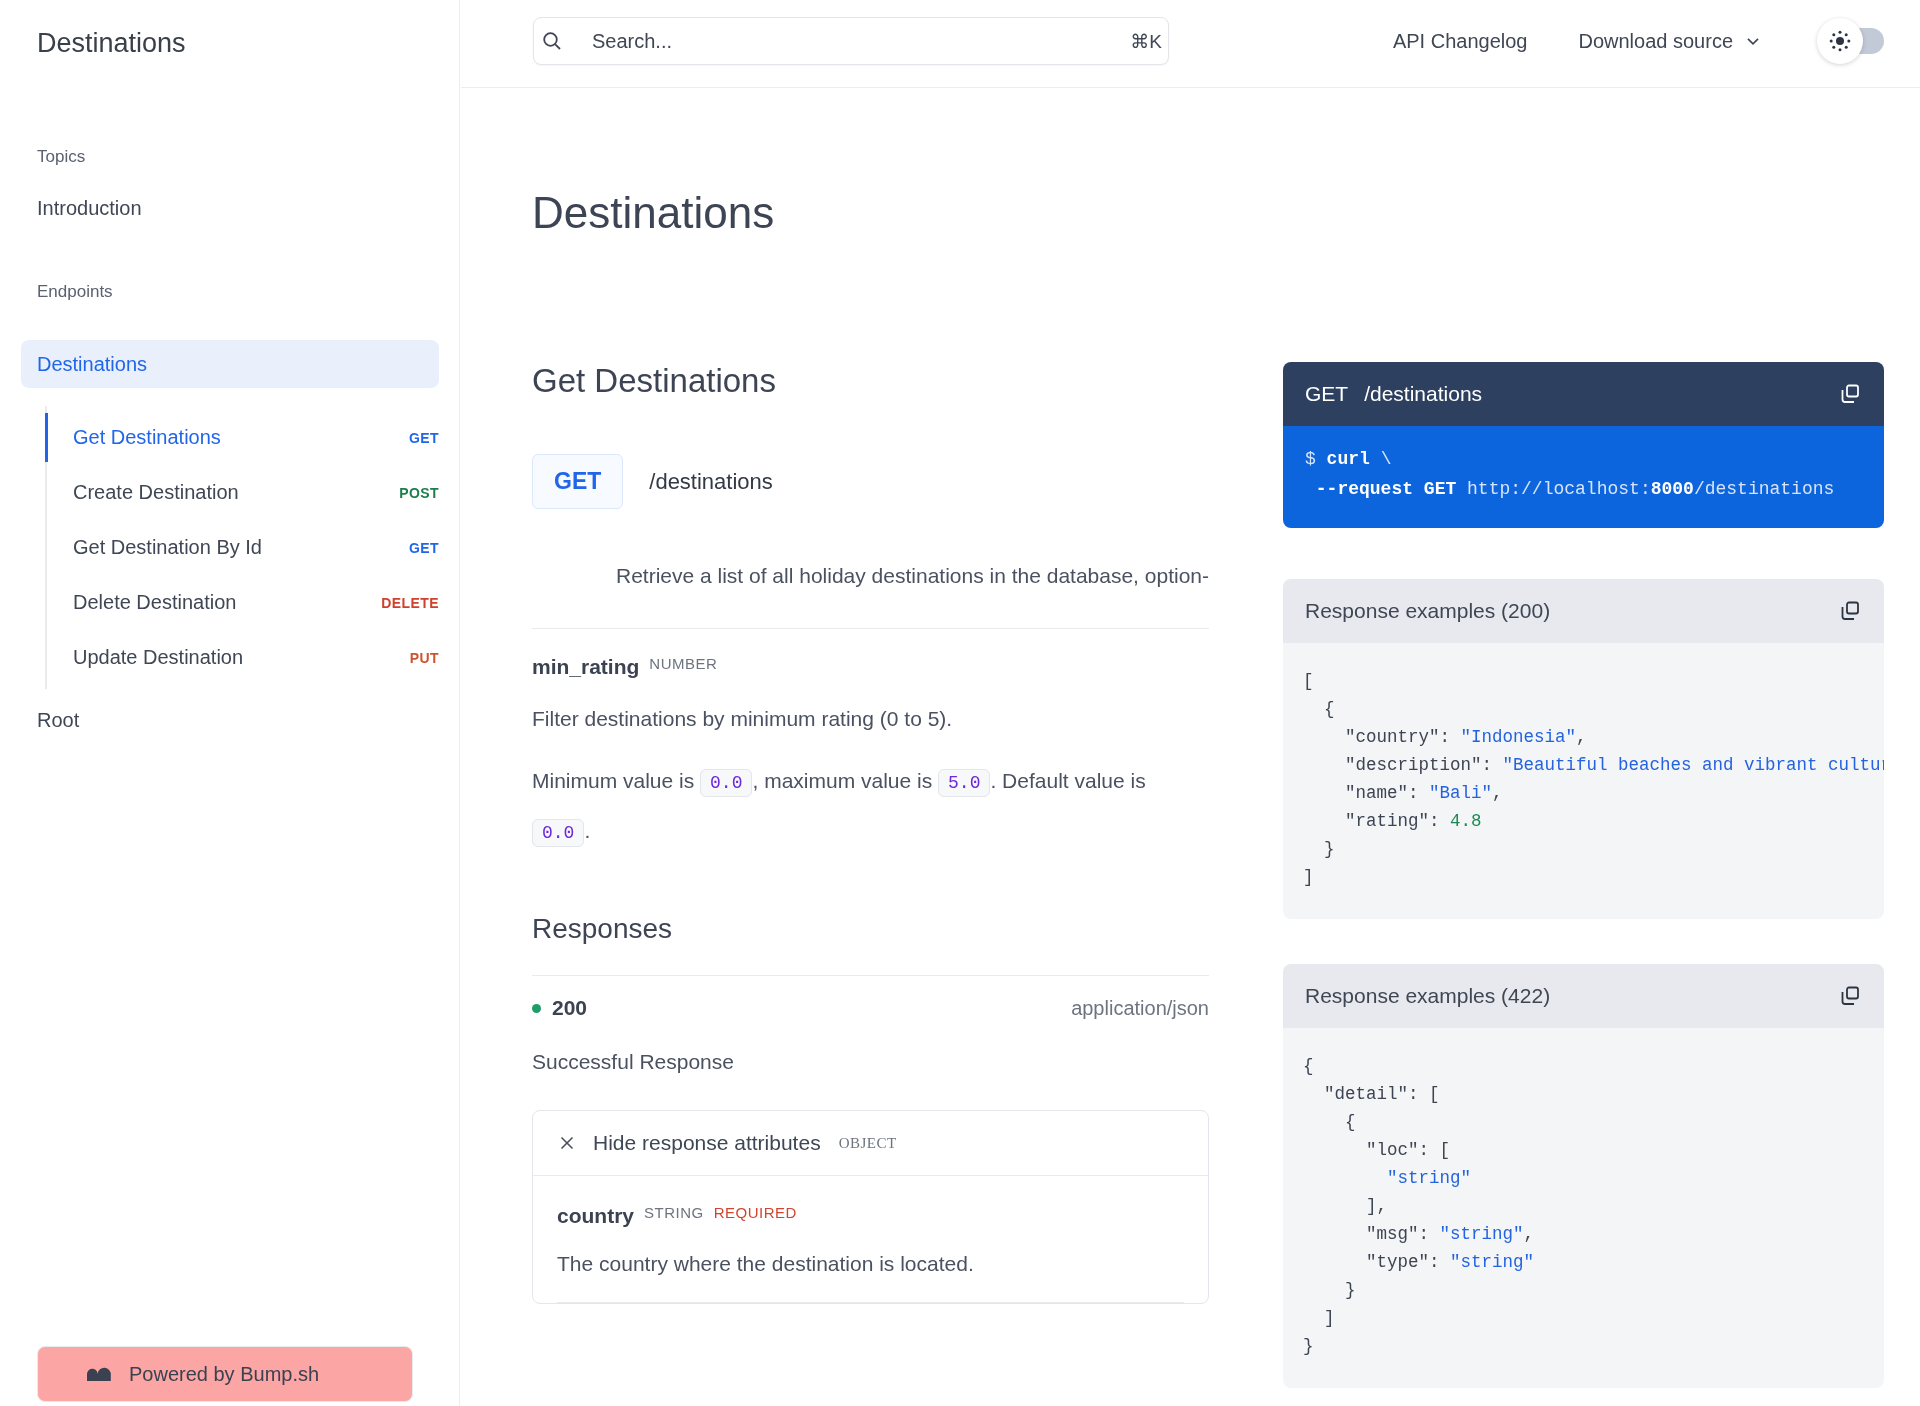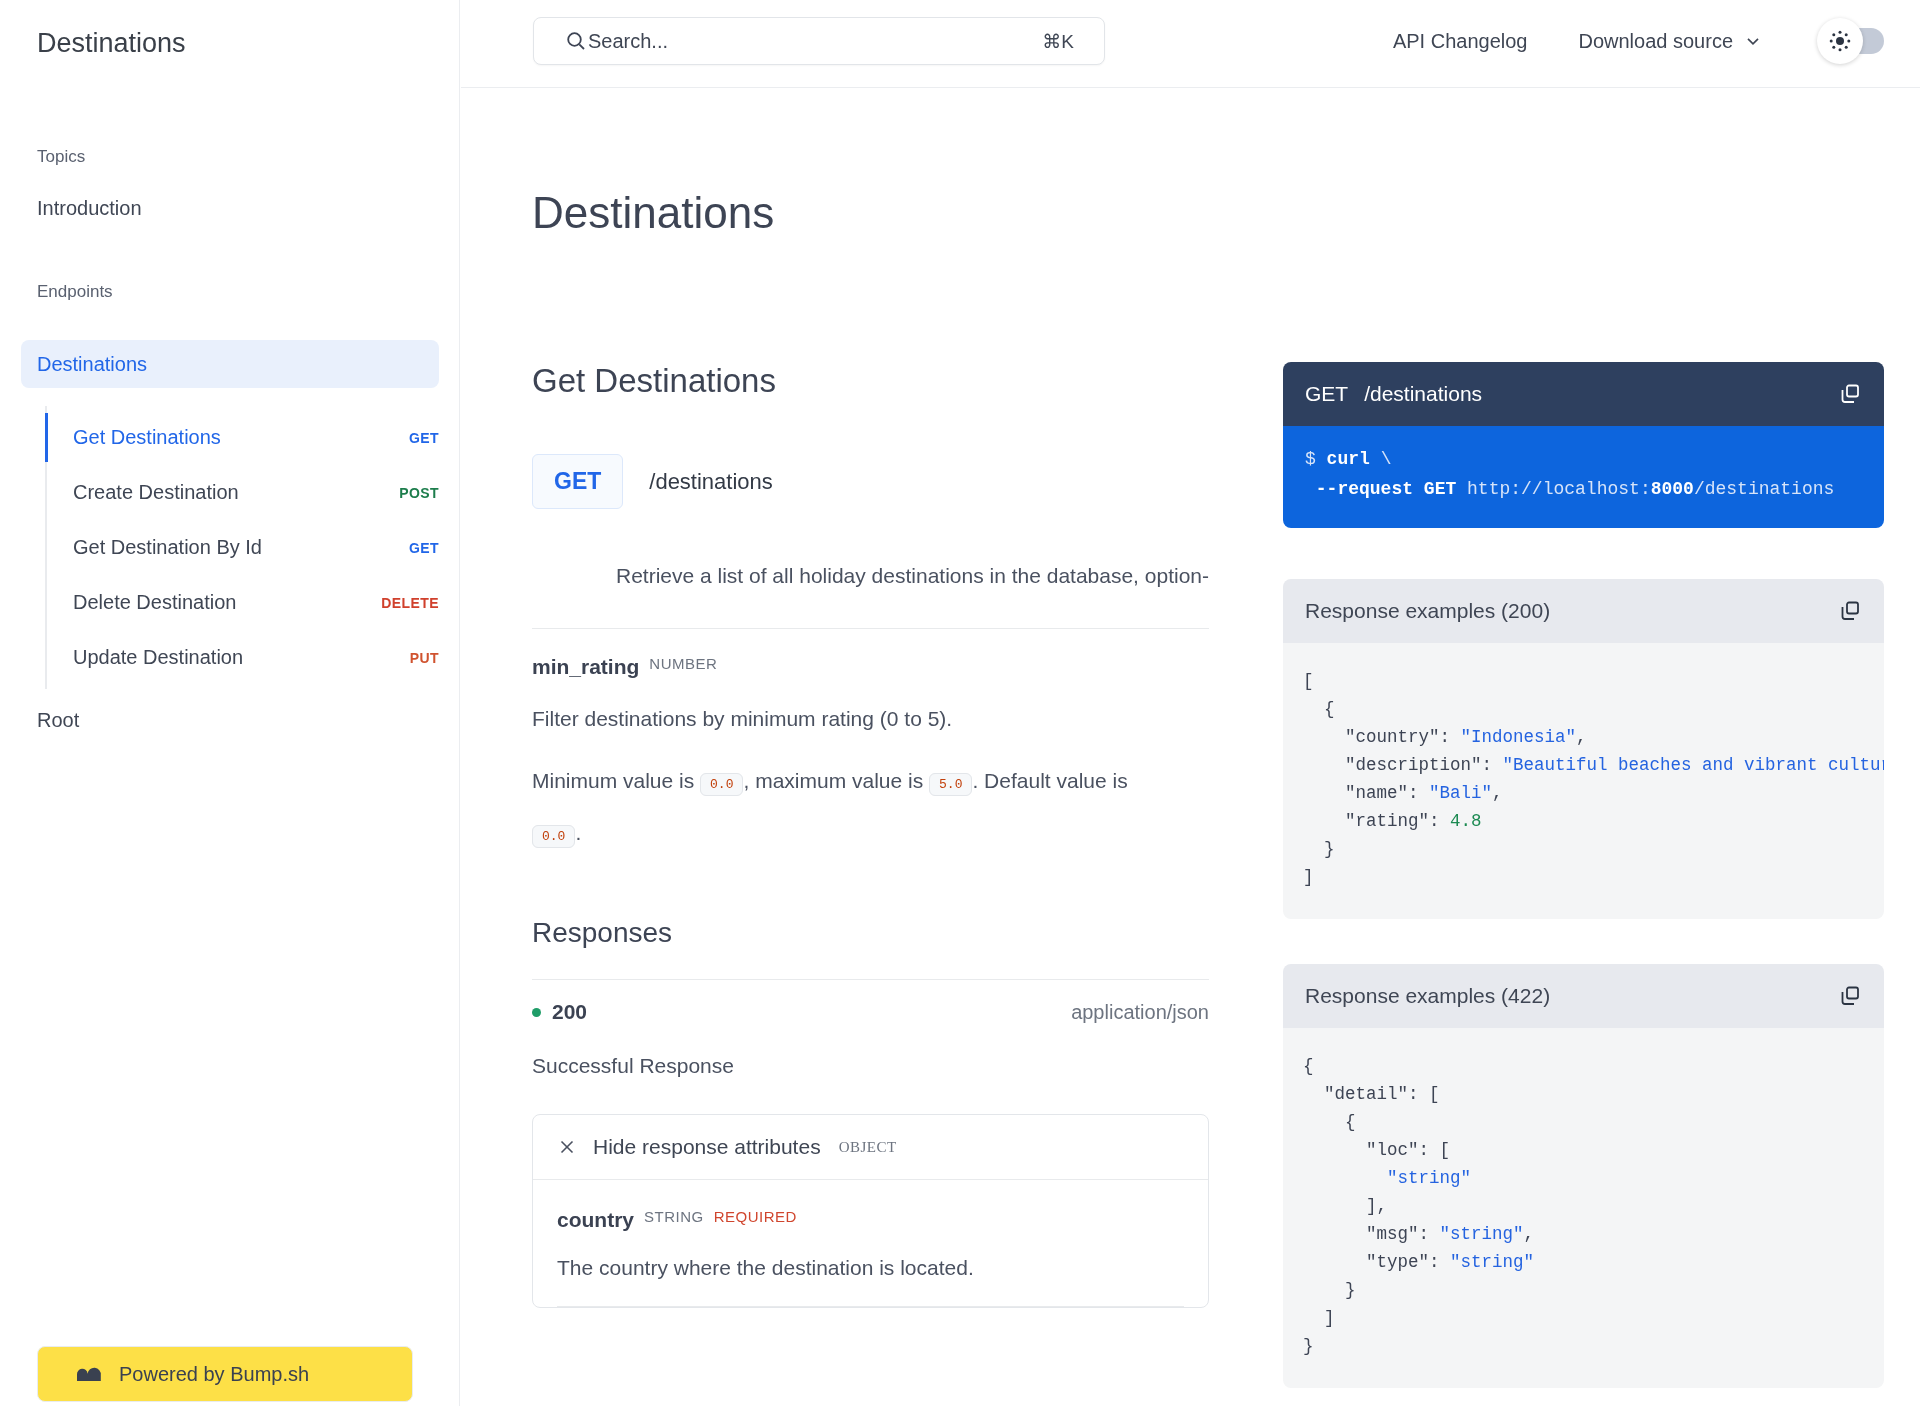--- a/index.html
+++ b/index.html
@@ -21,28 +21,28 @@
   .subnav-label { font-size:20px; color:#3f4654; }
   .subnav-item.active .subnav-label { color:#2166e8; }
   .subnav-item.active::before { content:""; position:absolute; left:-28px; top:3px; bottom:3px;
     width:3px; background:#2166e8; }
   .method-badge { margin-left:auto; font-size:14px; font-weight:bold; letter-spacing:.4px; }
   .m-get { color:#2166e8; } .m-post { color:#1d7d4c; }
   .m-put { color:#d0532f; } .m-delete { color:#d0402c; }
   .nav-root { margin-top:20px; }
   .powered-btn { position:absolute; left:37px; bottom:4px; width:376px; height:56px;
     border:1px solid #e9ecef; border-radius:8px; display:flex; align-items:center;
-    padding-left:36px; gap:15px; font-size:20px; color:#3a4150; background:#fde047; cursor:pointer; }
+    padding-left:46px; gap:15px; font-size:20px; color:#3a4150; background:#fca5a5; cursor:pointer; }
 
   
   .topbar { position:absolute; left:461px; right:0; top:0; height:88px; background:#fff;
     border-bottom:1px solid #ebedf0; display:flex; align-items:center; }
-  .search-box { margin-left:72px; margin-top:-5px; width:572px; height:48px;
+  .search-box { margin-left:72px; margin-top:-5px; width:636px; height:48px;
     border:1px solid #e2e5e9; border-radius:8px; display:flex; align-items:center;
-    padding:0 30px; gap:0; background:#fff; box-shadow:0 1px 2px rgba(0,0,0,.04); }
+    padding:0 6px; gap:28px; background:#fff; box-shadow:0 1px 2px rgba(0,0,0,.04); }
   .search-box input { border:none; outline:none; flex:1; font-size:20px; color:#3f4654;
     font-family:"Liberation Sans",sans-serif; background:transparent; }
   .search-box input::placeholder { color:#3f4654; opacity:1; }
   .shortcut { font-size:19px; color:#3f4654; }
   .topbar-right { margin-left:auto; margin-right:36px; margin-top:-5px;
     display:flex; align-items:center; gap:51px; }
   .top-link { font-size:20px; color:#3f4654; cursor:pointer; text-decoration:none; }
   .dl-link { display:flex; align-items:center; gap:10px; }
   .theme-toggle { position:relative; width:64px; height:26px; background:#c3cad7;
     border-radius:13px; cursor:pointer; margin-left:6px; }
@@ -63,21 +63,21 @@
   .h3 { font-size:28px; font-weight:500; color:#3d4454; }
   .h3.query { margin-top:56px; }
   .h3.responses { margin-top:56px; }
   .rule { margin-top:30px; border:none; border-top:1px solid #e8eaec; }
   .param-head { margin-top:26px; display:flex; align-items:flex-start; gap:10px; }
   .param-name { font-size:21px; font-weight:bold; color:#3b4252; }
   .type-label { font-size:15px; color:#6d7480; letter-spacing:.5px; }
   .required-label { font-size:15px; color:#d0452d; letter-spacing:.5px; }
   .body-text { margin-top:28px; font-size:21px; color:#4a5160; }
   .minmax { margin-top:26px; font-size:21px; line-height:48px; color:#4a5160; }
-  .code-chip { font-family:"Liberation Mono", monospace; font-size:13px; color:#c2410c;
+  .code-chip { font-family:"Liberation Mono", monospace; font-size:18px; color:#6d28d9;
     background:#f6f8fa; border:1px solid #e3e6ea; border-radius:6px; padding:3px 9px; }
   .resp-row { margin-top:20px; display:flex; align-items:center;text-align:center; }
   .status-dot { width:9px; height:9px; border-radius:50%; background:#1f9d68; margin-right:11px; }
   .status-code { font-size:21px; font-weight:bold; color:#3b4252; }
   .content-type { margin-left:auto; font-size:20px; color:#6d7480; }
   .success-text { margin-top:30px; font-size:21px; color:#4a5160; }
   .attr-card { margin-top:36px; border:1px solid #e3e6ea; border-radius:8px; }
   .attr-card-header { padding:20px 24px; border-bottom:1px solid #e8eaec;
     display:flex; align-items:center; gap:16px; cursor:pointer; }
   .attr-toggle-label { font-size:21px; color:#3f4654; }

